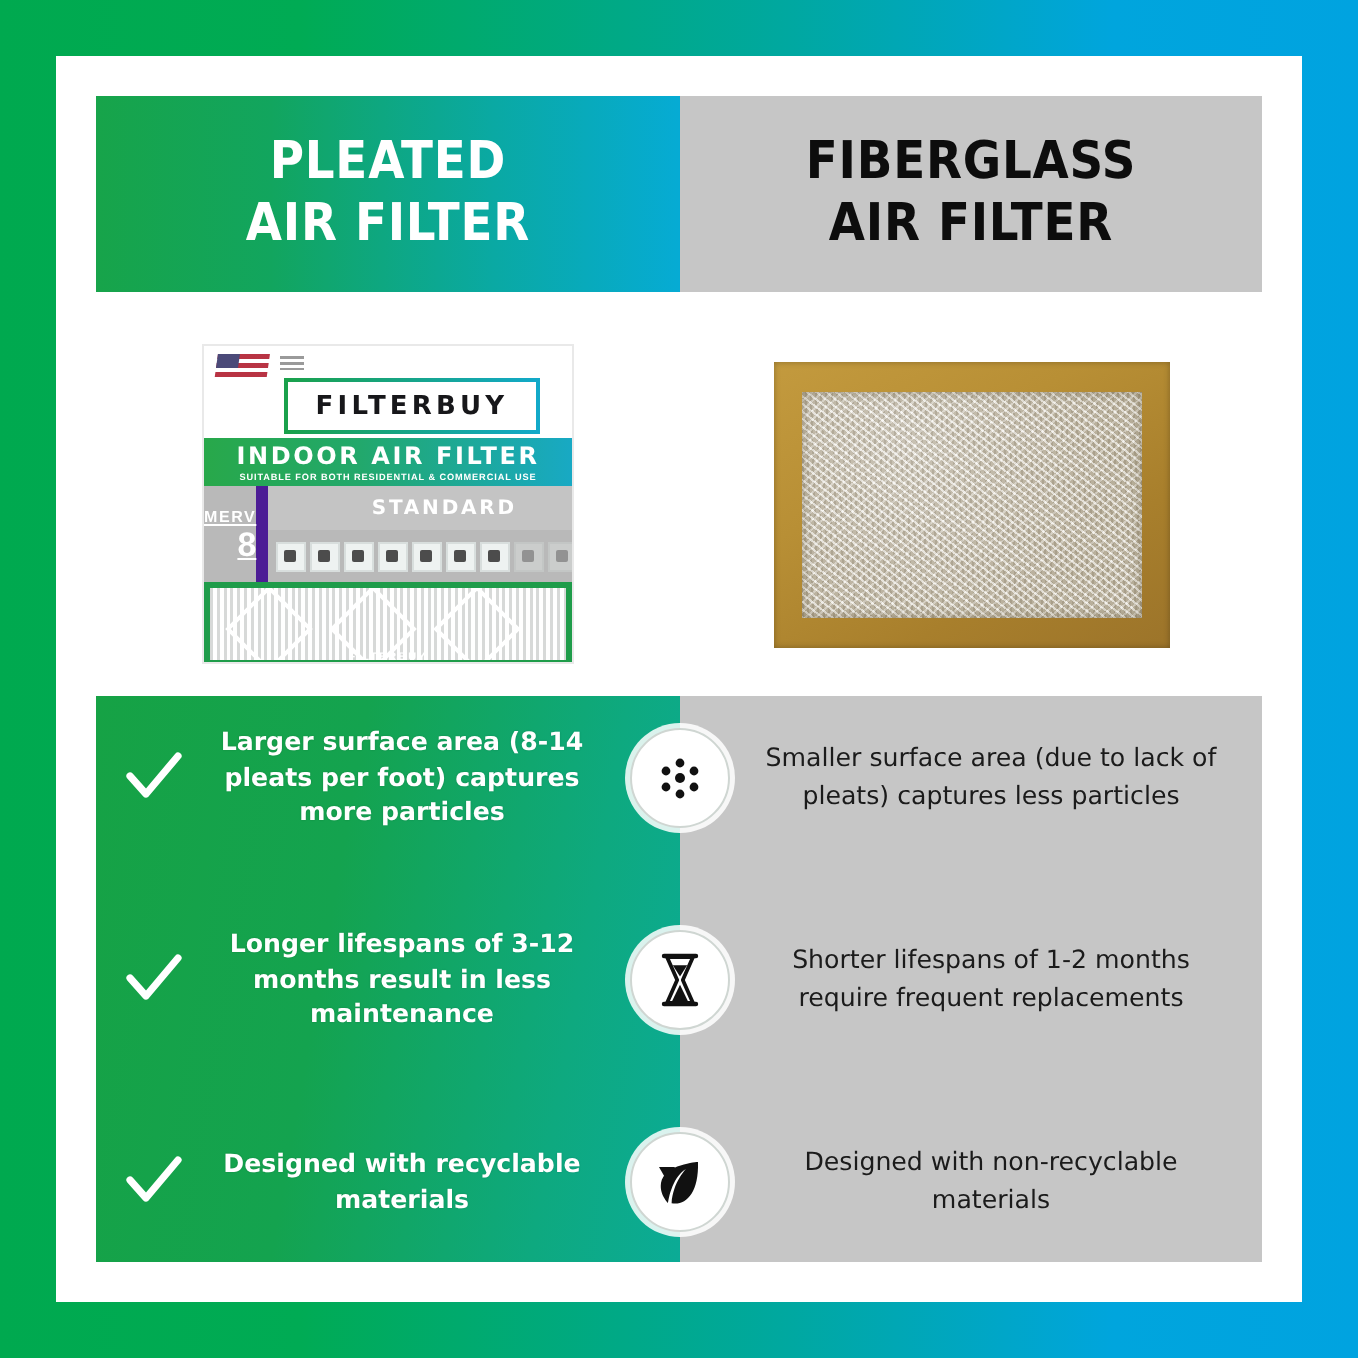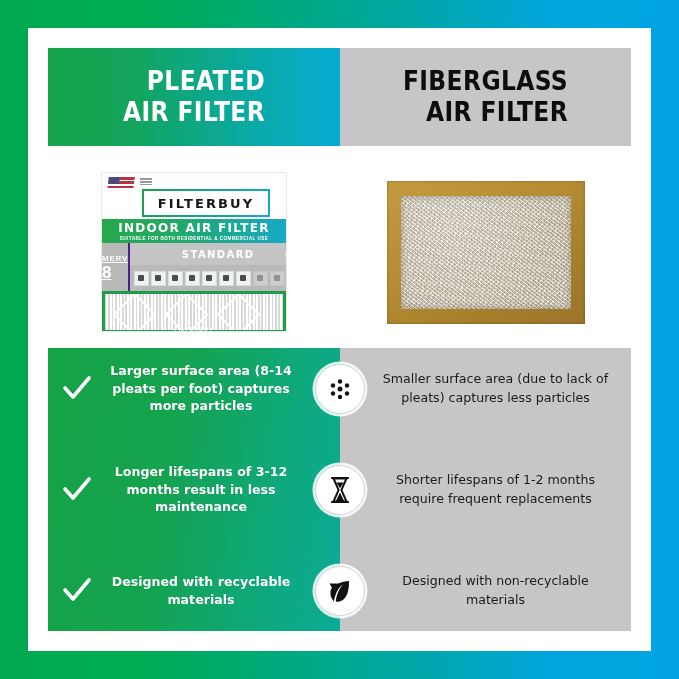--- a/index.html
+++ b/index.html
@@ -59,21 +59,21 @@
     text-align: center;
     font-weight: 900;
     font-size: 26px;
     line-height: 1.18;
     letter-spacing: 0.4px;
     font-family: "DejaVu Sans", sans-serif;
     font-stretch: condensed;
   }
   .header-left .header-title { color: #ffffff; }
   .header-right .header-title { color: #0d0d0d; }
-  .header-title .ln { display: block; white-space: nowrap; text-align: right; }
+  .header-title .ln { display: block; white-space: nowrap; }
 
   
   .product-row {
     position: absolute;
     left: 20px;
     top: 128px;
     width: 583px;
     height: 192px;
     display: flex;
   }
@@ -163,24 +163,24 @@
     position: absolute;
     left: 0; top: 70px;
     width: 100%; height: 48px;
     background: #b9b9b9;
     display: flex;
   }
   .pf-merv {
     width: 48px;
     display: flex;
     flex-direction: column;
-    align-items: flex-start;
+    align-items: flex-end;
     justify-content: center;
     color: #ffffff;
-    border-right: 2px solid #4c1d95;
+    border-right: 6px solid #4c1d95;
     text-decoration: underline;
   }
   .pf-merv .m1 { font-size: 8px; font-weight: 900; letter-spacing: .8px; }
   .pf-merv .m2 { font-size: 17px; font-weight: 900; line-height: 1; margin-top: 1px; }
   .pf-right {
     flex: 1;
     display: flex;
     flex-direction: column;
   }
   .pf-std {

